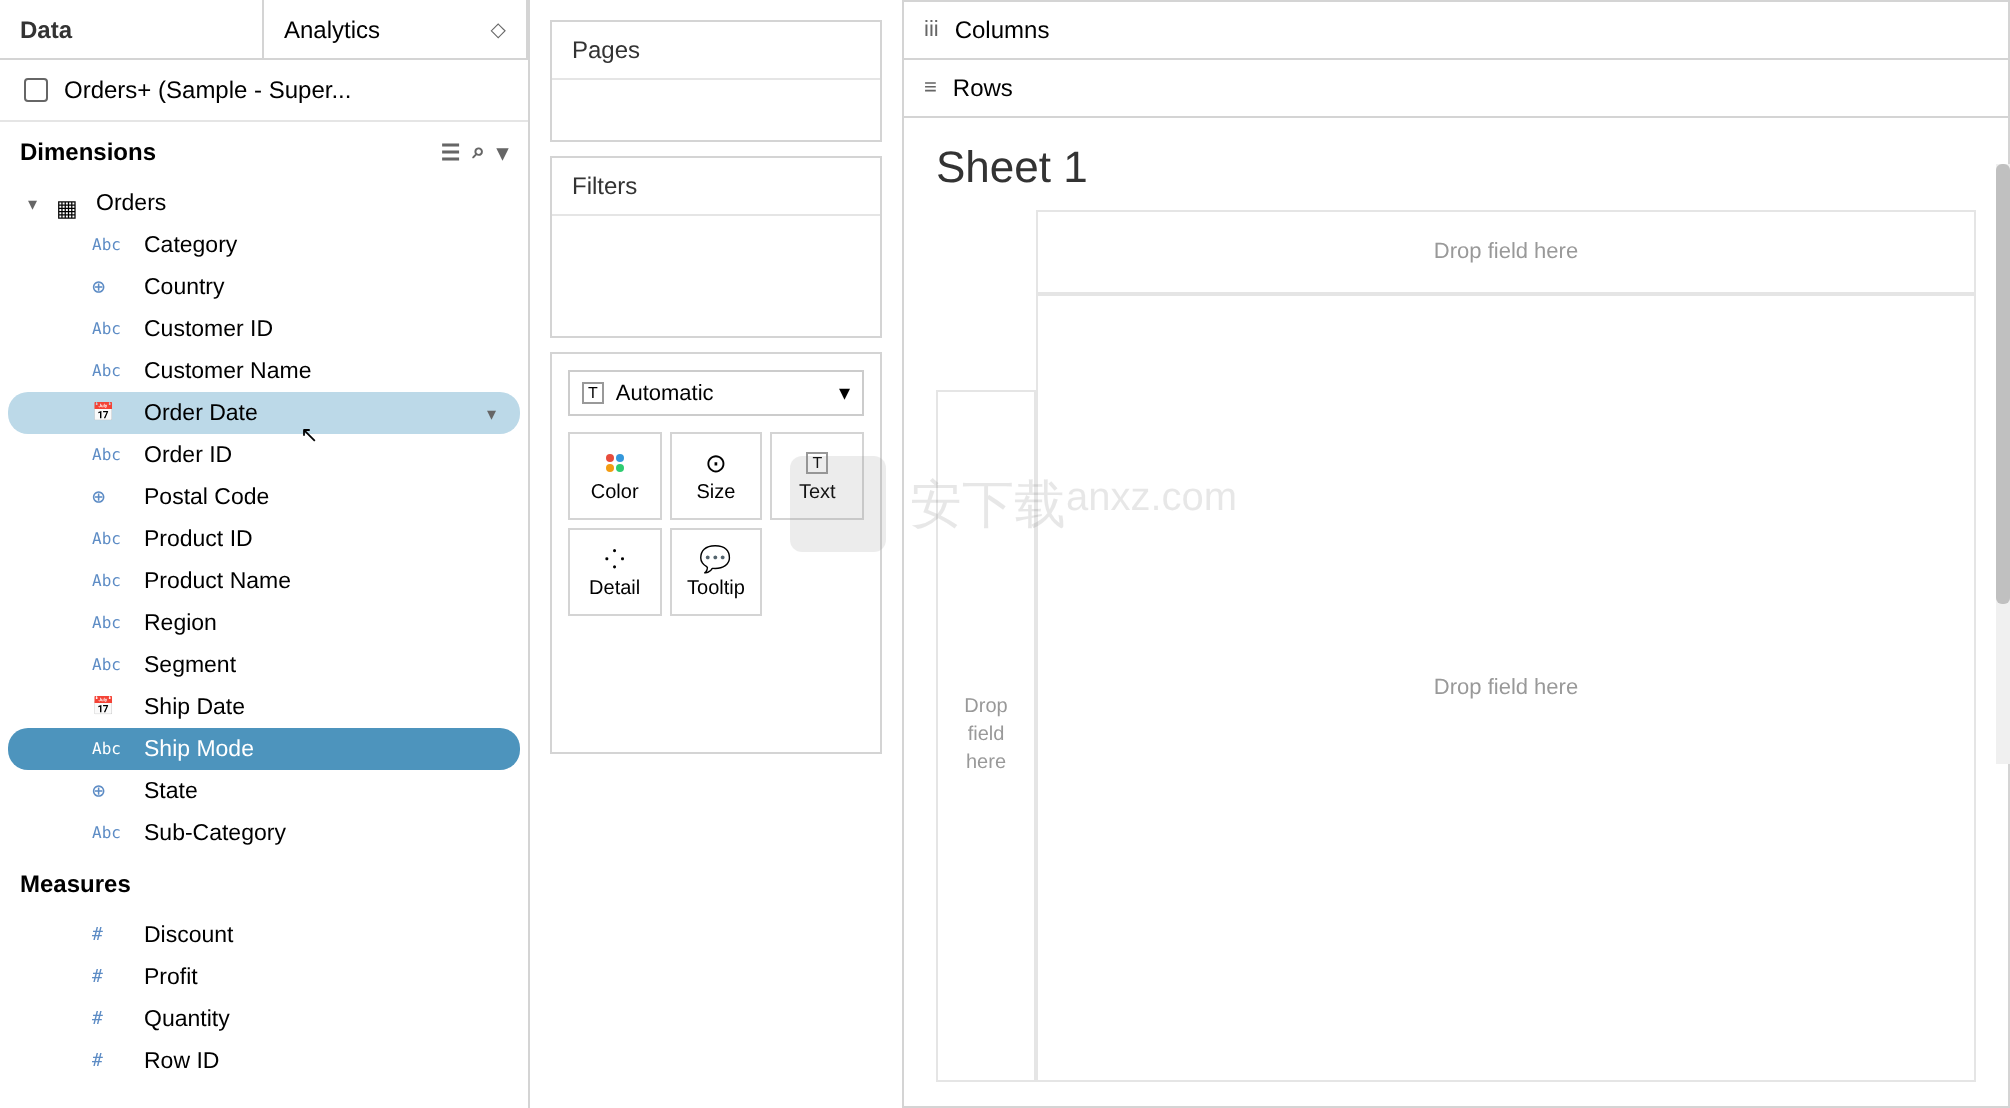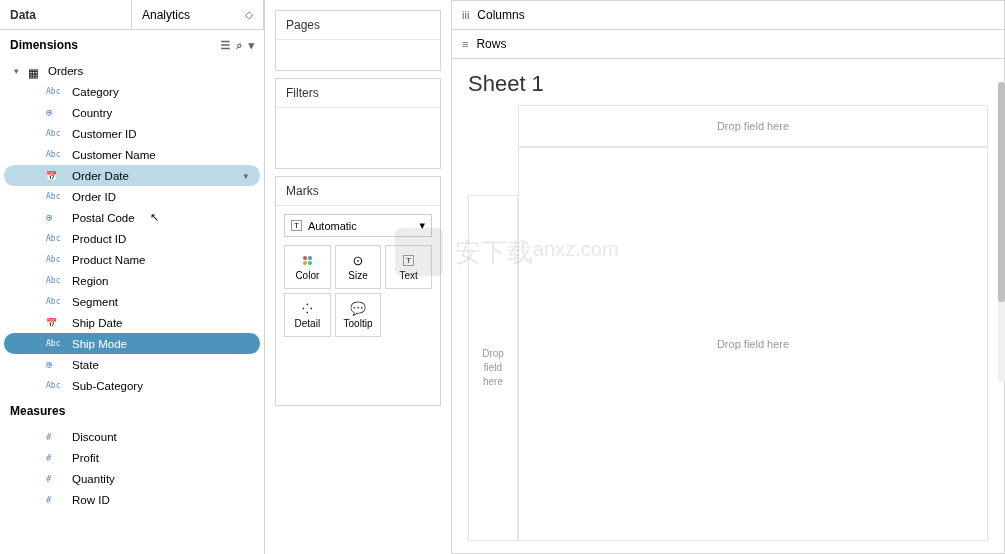--- a/index.html
+++ b/index.html
@@ -76,20 +76,24 @@
 <div class="sidebar">
   <div class="tabs">
     <div class="tab active">
       <span>Data</span>
     </div>
     <div class="tab">
       <span>Analytics</span>
       <span class="tab-menu">◇</span>
     </div>
   </div>
+  <div class="datasource">
+    <span class="ds-icon"></span>
+    <span>Orders+ (Sample - Super...</span>
+  </div>
   <div class="section-header">
     <span>Dimensions</span>
     <span class="header-tools">
       <span>☰</span>
       <span>⌕</span>
       <span>▾</span>
     </span>
   </div>
   <div class="fields">
     <div class="field-row table-row">
@@ -191,21 +195,20 @@
 <div class="middle">
   <div class="panel pages-panel">
     <div class="panel-header">Pages</div>
     <div class="panel-body"></div>
   </div>
   <div class="panel filters-panel">
     <div class="panel-header">Filters</div>
     <div class="panel-body"></div>
   </div>
   <div class="panel marks-panel">
-    <div class="panel-header">Marks</div>
     <div class="marks-select">
       <span class="marks-select-left">
         <span class="t-box">T</span>
         <span>Automatic</span>
       </span>
       <span>▾</span>
     </div>
     <div class="marks-grid">
       <div class="mark-btn">
         <span class="mark-btn-icon">

